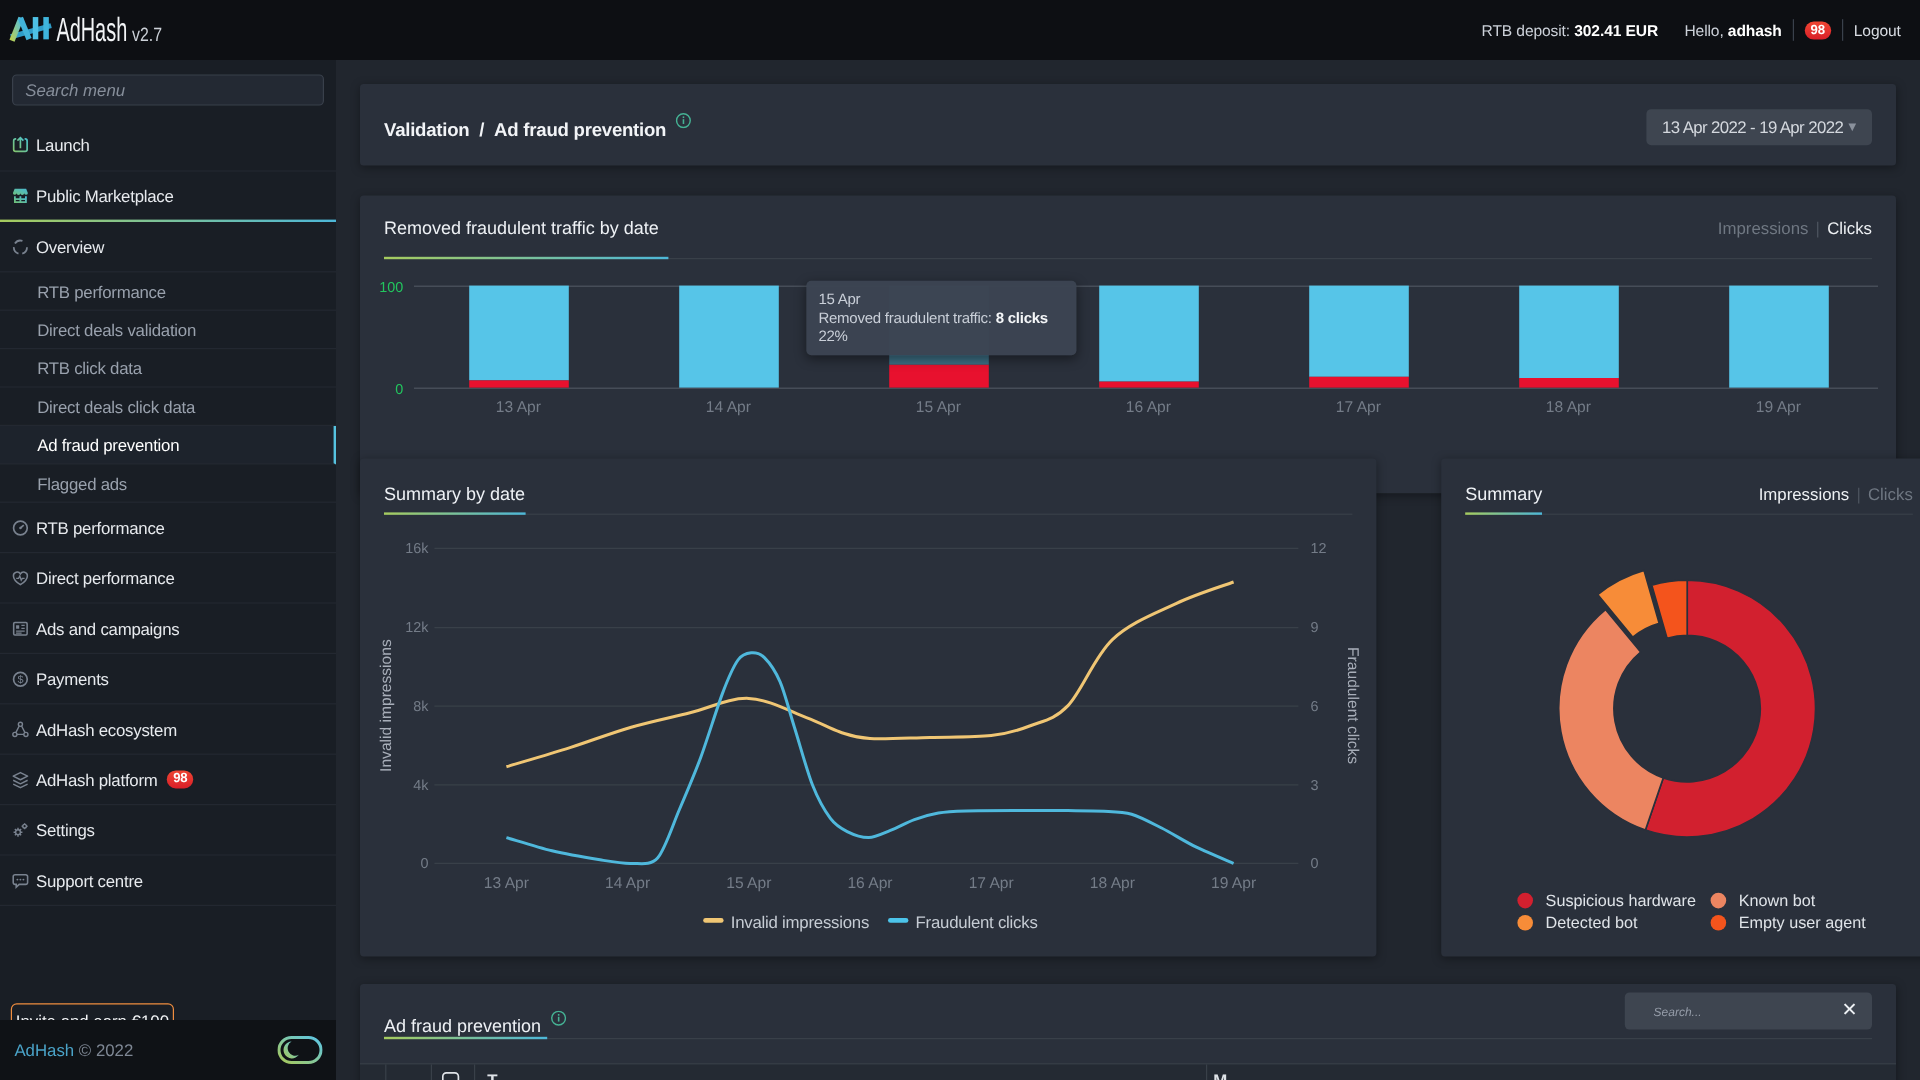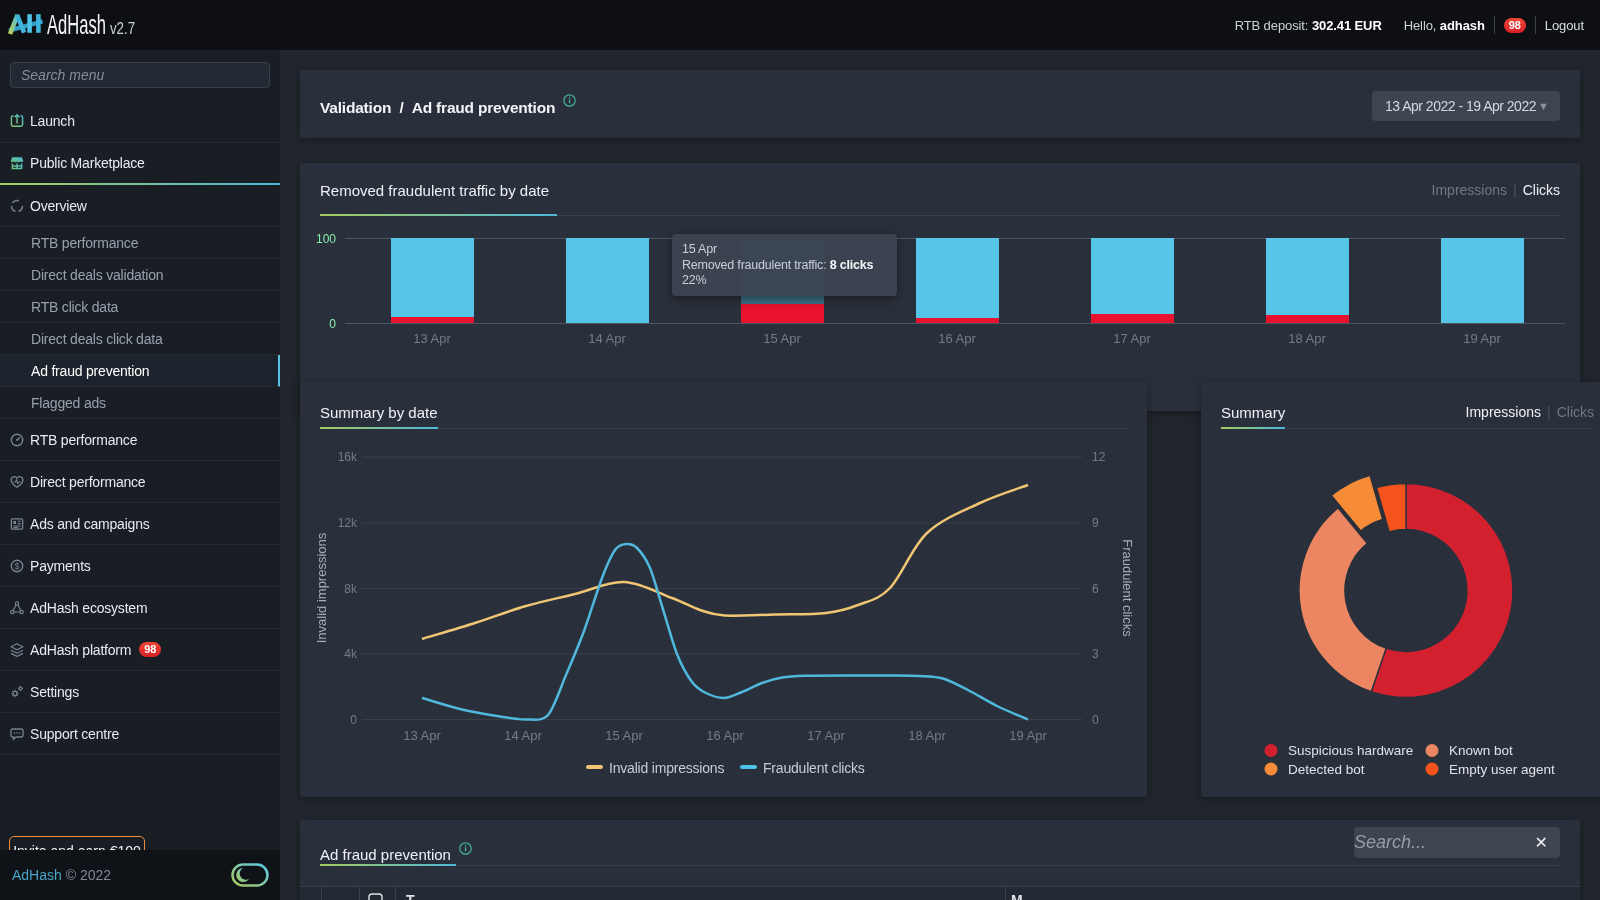--- a/index.html
+++ b/index.html
@@ -33,21 +33,21 @@
 
 
 #main { position:absolute; left:280px; top:50px; width:1320px; height:850px; background:#21262e; }
 .card { position:absolute; background:#2a303b; border-radius:3px; box-shadow:0 2px 8px rgba(0,0,0,.35); }
 .ctitle { color:#f2f4f7; font-size:15px; font-weight:bold; }
 .tabs { font-size:14px; color:#6f7782; }
 .tabs .on { color:#eef1f4; }
 .tabs .sep { color:#4a515c; padding:0 6px; }
 .underline-grad { position:absolute; height:2px; background:linear-gradient(90deg,#a6cb5e,#4db7d8); }
 .hdrline { position:absolute; left:20px; right:20px; height:1px; background:#394049; }
-.axlbl { position:absolute; font-size:12px; color:#86efac; }
+.axlbl { position:absolute; font-size:12px; color:#22c55e; }
 .xlbl { position:absolute; font-size:13px; color:#747c88; transform:translateX(-50%); }
 
 
 .bar { position:absolute; width:83px; }
 .tooltip { position:absolute; left:372px; top:71px; white-space:nowrap; width:225px; height:62px; background:rgba(60,68,82,.97); border-radius:4px; box-shadow:0 3px 10px rgba(0,0,0,.45); z-index:5; padding:8px 10px; font-size:12.5px; color:#c9cfd8; line-height:15.5px; letter-spacing:-0.2px; }
 .tooltip b { color:#f4f6f8; }
 
 
 .selbox { position:absolute; background:#3e4550; border-radius:4px; color:#d4d8de; font-size:14px; white-space:nowrap; }
 </style>
@@ -345,21 +345,21 @@
     <div class="ctitle" style="position:absolute;left:20px;top:22px;font-weight:normal;color:#eef1f5;">Ad fraud prevention
       <svg width="13" height="13" viewBox="0 0 13 13" style="vertical-align:5px;margin-left:4px">
           <circle cx="6.5" cy="6.5" r="5.7" fill="none" stroke="#45b294" stroke-width="1.2"></circle>
           <rect x="5.9" y="5.3" width="1.3" height="4" fill="#45b294"></rect>
           <rect x="5.9" y="3" width="1.3" height="1.4" fill="#45b294"></rect>
         </svg>
     </div>
     <div class="hdrline" style="top:45px;"></div>
     <div class="underline-grad" style="left:20px;top:44px;width:136px;"></div>
     <div class="selbox" style="left:1054px;top:7px;width:206px;height:31px;line-height:31px;">
-      <span style="padding-left:0;color:#969da9;font-style:italic;font-size:18px;">Search...</span>
+      <span style="padding-left:24px;color:#969da9;font-style:italic;font-size:10px;">Search...</span>
       <span style="position:absolute;right:12px;top:0;color:#eef1f4;font-size:16px;">✕</span>
     </div>
 
     <div class="abs" style="left:0;top:66px;width:1280px;height:44px;background:#242a33;border-top:1px solid #394049;">
       <div class="abs" style="left:21px;top:0;width:1px;height:44px;background:#394049;"></div>
       <div class="abs" style="left:59px;top:0;width:1px;height:44px;background:#394049;"></div>
       <div class="abs" style="left:95px;top:0;width:1px;height:44px;background:#394049;"></div>
       <div class="abs" style="left:705px;top:0;width:1px;height:44px;background:#394049;"></div>
       <svg width="16" height="14" style="position:absolute;left:68px;top:6px;">
           <rect x="1" y="1" width="13" height="12" rx="3" fill="none" stroke="#dfe3e8" stroke-width="1.4"></rect>

